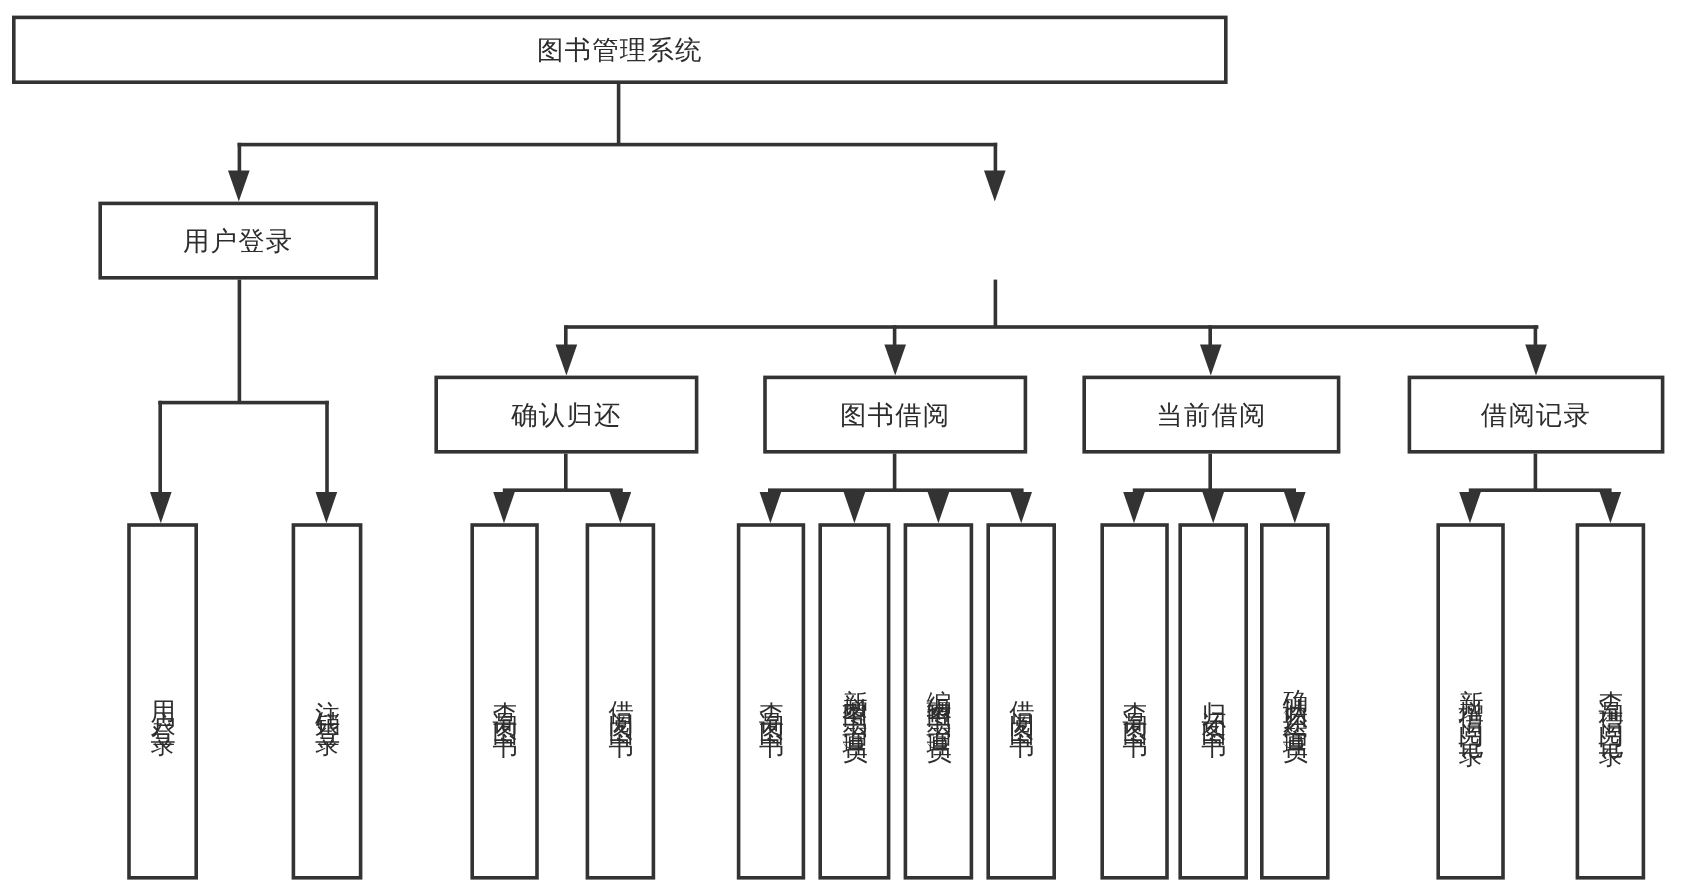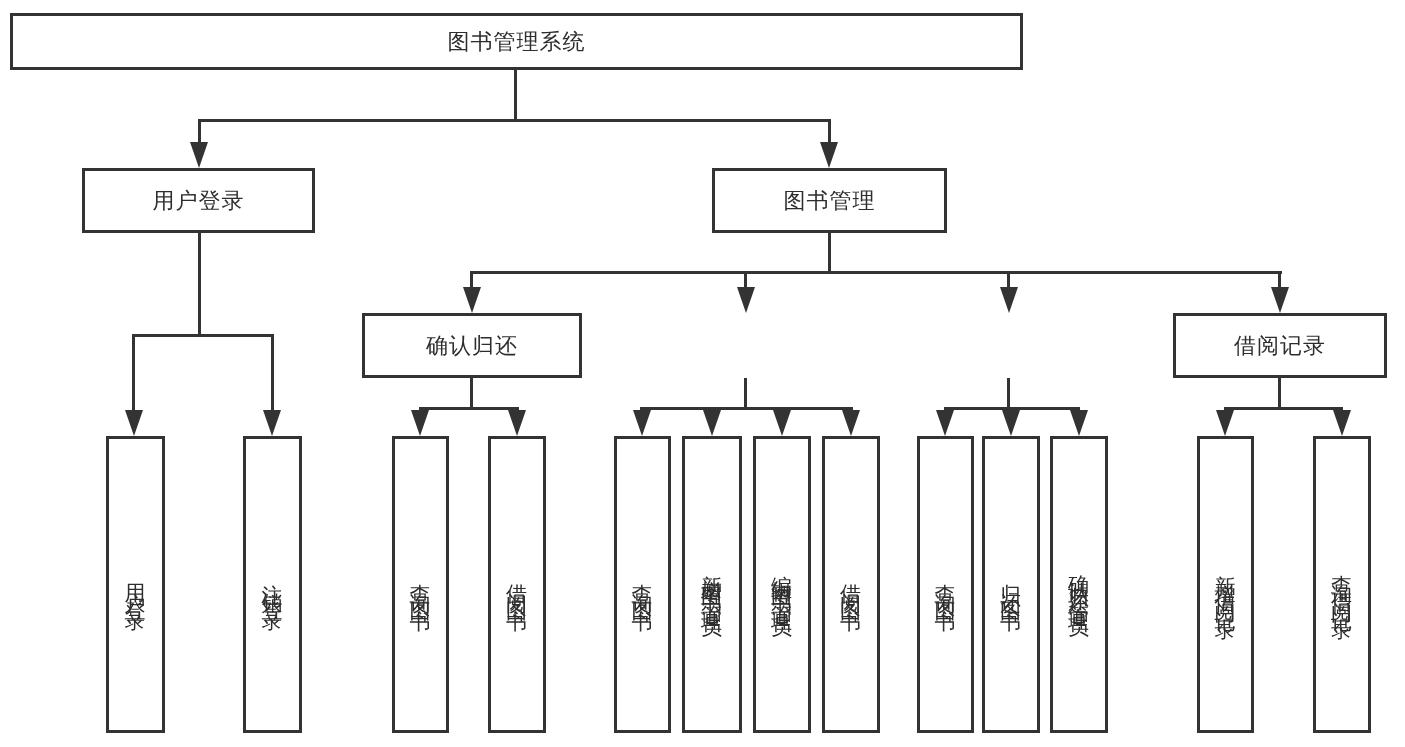--- a/index.html
+++ b/index.html
@@ -71,23 +71,20 @@
   <div class="vl" style="left:514px;top:70px;height:50px;"></div>
   <div class="hl" style="left:198px;top:119px;width:633px;"></div>
   <div class="vl" style="left:198px;top:119px;height:26px;"></div>
   <div class="arr" style="left:190px;top:142px;"></div>
   <div class="vl" style="left:828px;top:119px;height:26px;"></div>
   <div class="arr" style="left:820px;top:142px;"></div>
 
   <div class="hbox" style="left:82px;top:168px;width:233px;height:65px;">
     <span>用户登录</span>
   </div>
-  <div class="hbox" style="left:712px;top:168px;width:235px;height:65px;">
-    <span>图书管理</span>
-  </div>
 
   <div class="vl" style="left:198px;top:233px;height:103px;"></div>
   <div class="hl" style="left:132px;top:334px;width:142px;"></div>
   <div class="vl" style="left:132px;top:334px;height:80px;"></div>
   <div class="arr" style="left:125px;top:410px;"></div>
   <div class="vl" style="left:271px;top:334px;height:80px;"></div>
   <div class="arr" style="left:263px;top:410px;"></div>
 
   <div class="vl" style="left:828px;top:233px;height:40px;"></div>
   <div class="hl" style="left:471px;top:271px;width:811px;"></div>
@@ -95,20 +92,26 @@
   <div class="arr" style="left:463px;top:287px;"></div>
   <div class="vl" style="left:744px;top:271px;height:20px;"></div>
   <div class="arr" style="left:737px;top:287px;"></div>
   <div class="vl" style="left:1007px;top:271px;height:20px;"></div>
   <div class="arr" style="left:1000px;top:287px;"></div>
   <div class="vl" style="left:1278px;top:271px;height:20px;"></div>
   <div class="arr" style="left:1271px;top:287px;"></div>
 
   <div class="hbox" style="left:362px;top:313px;width:220px;height:65px;">
     <span>确认归还</span>
+  </div>
+  <div class="hbox" style="left:636px;top:313px;width:220px;height:65px;">
+    <span>图书借阅</span>
+  </div>
+  <div class="hbox" style="left:902px;top:313px;width:215px;height:65px;">
+    <span>当前借阅</span>
   </div>
   <div class="hbox" style="left:1173px;top:313px;width:214px;height:65px;">
     <span>借阅记录</span>
   </div>
 
   <div class="vl" style="left:470px;top:378px;height:32px;"></div>
   <div class="hl" style="left:419px;top:407px;width:100px;"></div>
   <div class="arr" style="left:411px;top:410px;"></div>
   <div class="arr" style="left:508px;top:410px;"></div>
 

